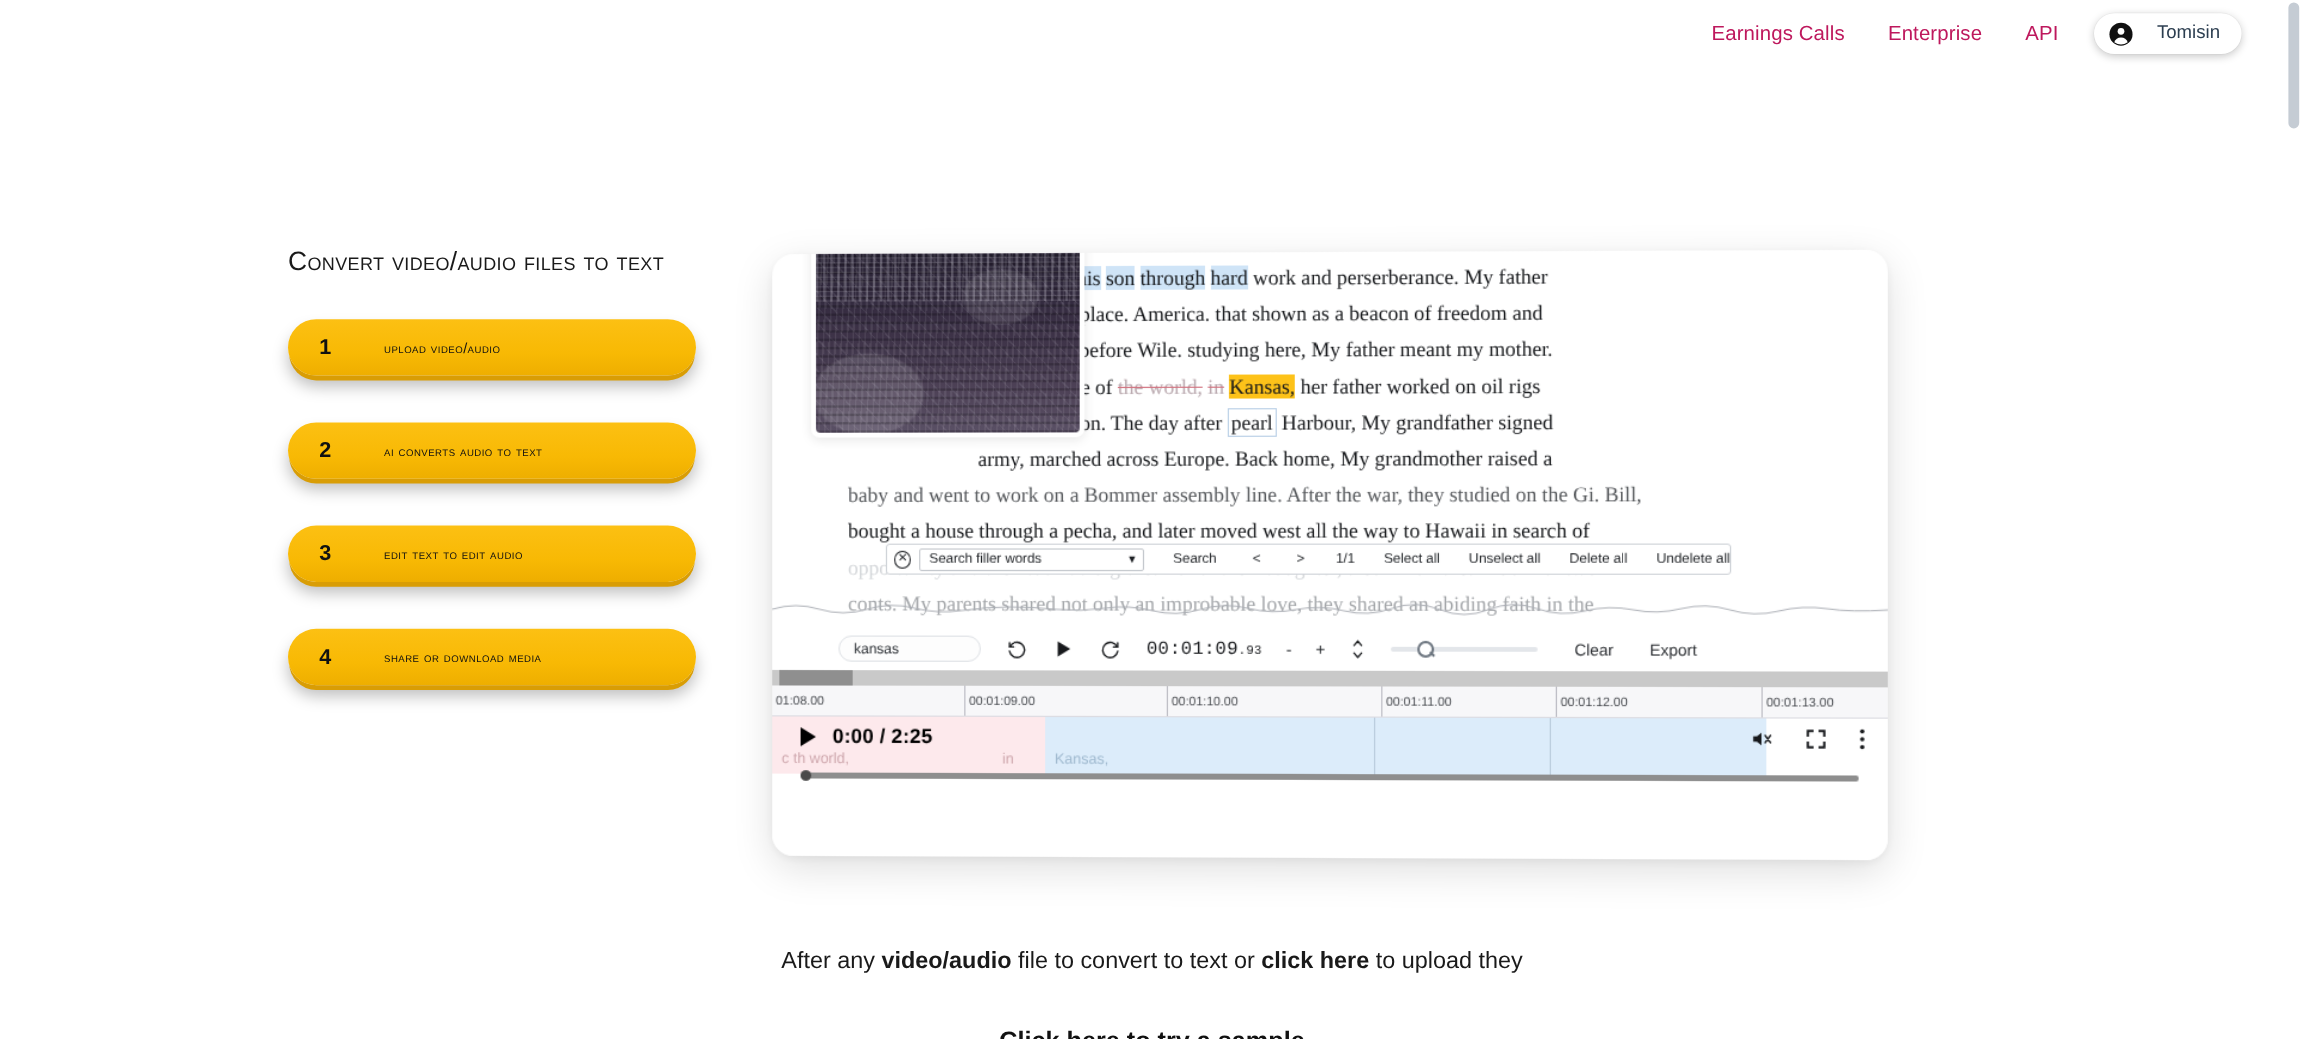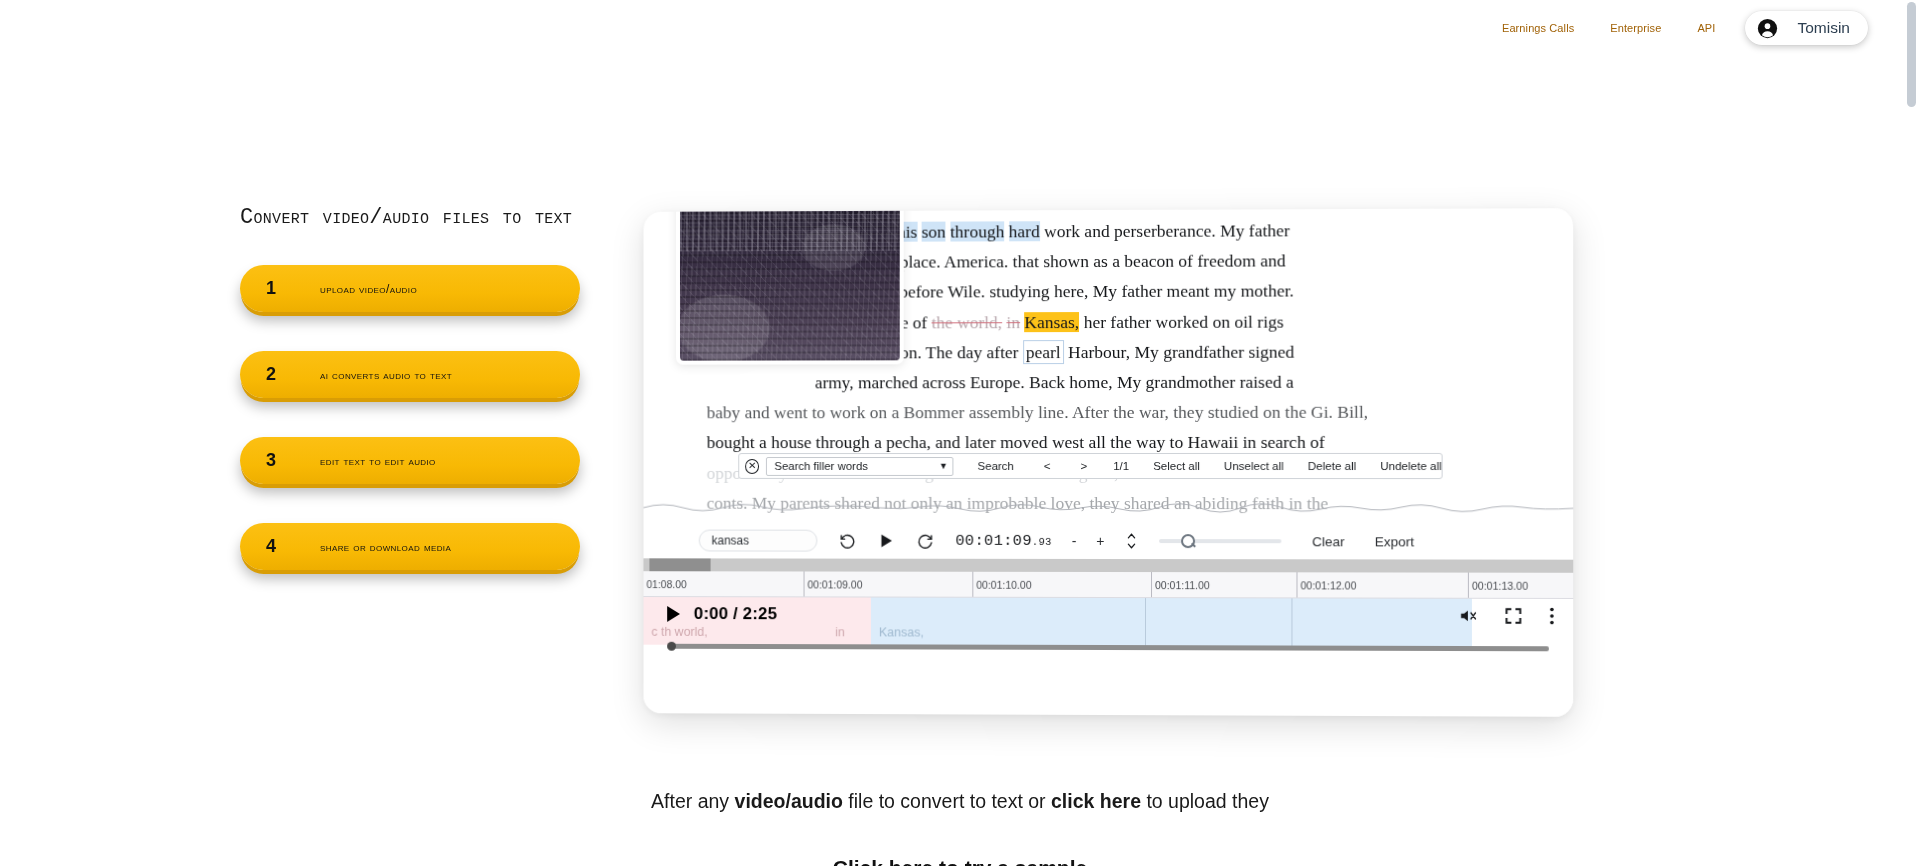--- a/index.html
+++ b/index.html
@@ -24,22 +24,22 @@
     position: absolute;
     top: 0; left: 0; right: 0;
     height: 56px;
     display: flex;
     align-items: center;
     justify-content: flex-end;
     padding-right: 52px;
     gap: 0px;
   }
   .nav-link {
-    font-size: 11px;
-    color: #a16207;
+    font-size: 17px;
+    color: #be185d;
     text-decoration: none;
     margin-left: 36px;
     letter-spacing: 0.1px;
     white-space: nowrap;
     cursor: pointer;
   }
   .user-pill {
     margin-left: 30px;
     height: 34px;
     padding: 0 18px 0 12px;
@@ -108,21 +108,21 @@
     letter-spacing: -0.6px;
     line-height: 1;
   }
   .tagline {
     margin-top: 17px;
     font-size: 22px;
     color: #1a1a1a;
     font-variant: small-caps;
     text-transform: lowercase;
     letter-spacing: 0.3px;
-    font-family: Liberation Mono, monospace;
+    font-family: Liberation Sans, sans-serif;
   }
   .tagline::first-letter { text-transform: uppercase; }
 
   .steps { margin-top: 35px; }
   .step-btn {
     position: relative;
     width: 340px;
     height: 47px;
     border-radius: 26px;
     background: linear-gradient(180deg,#fcc013 0%, #f8b904 60%, #eeae00 100%);

